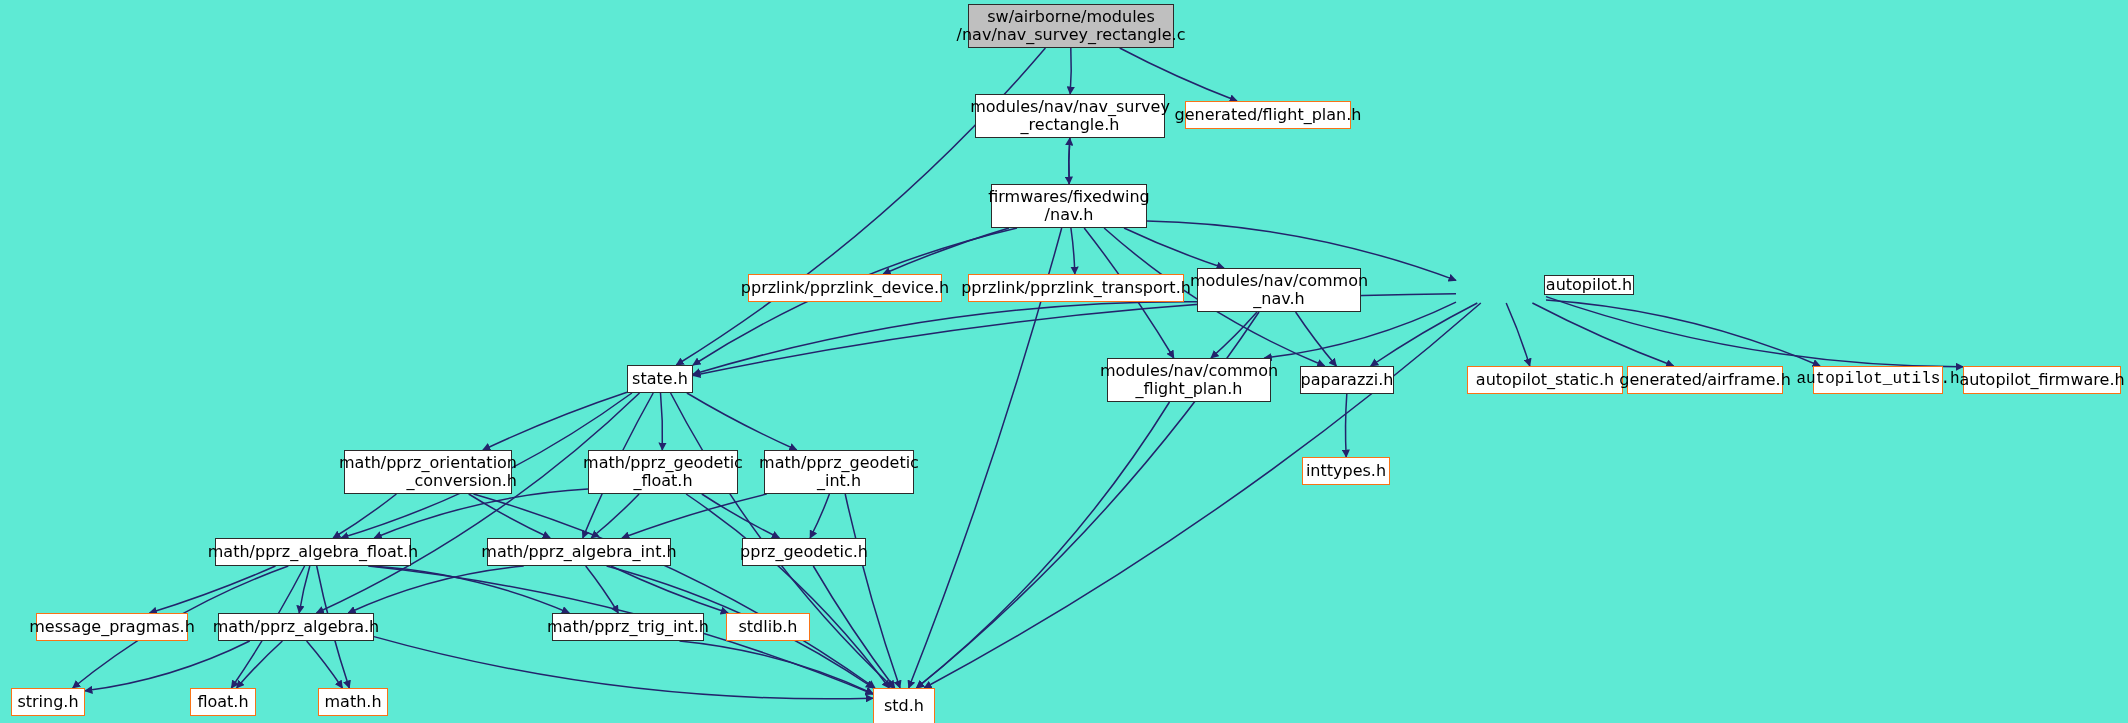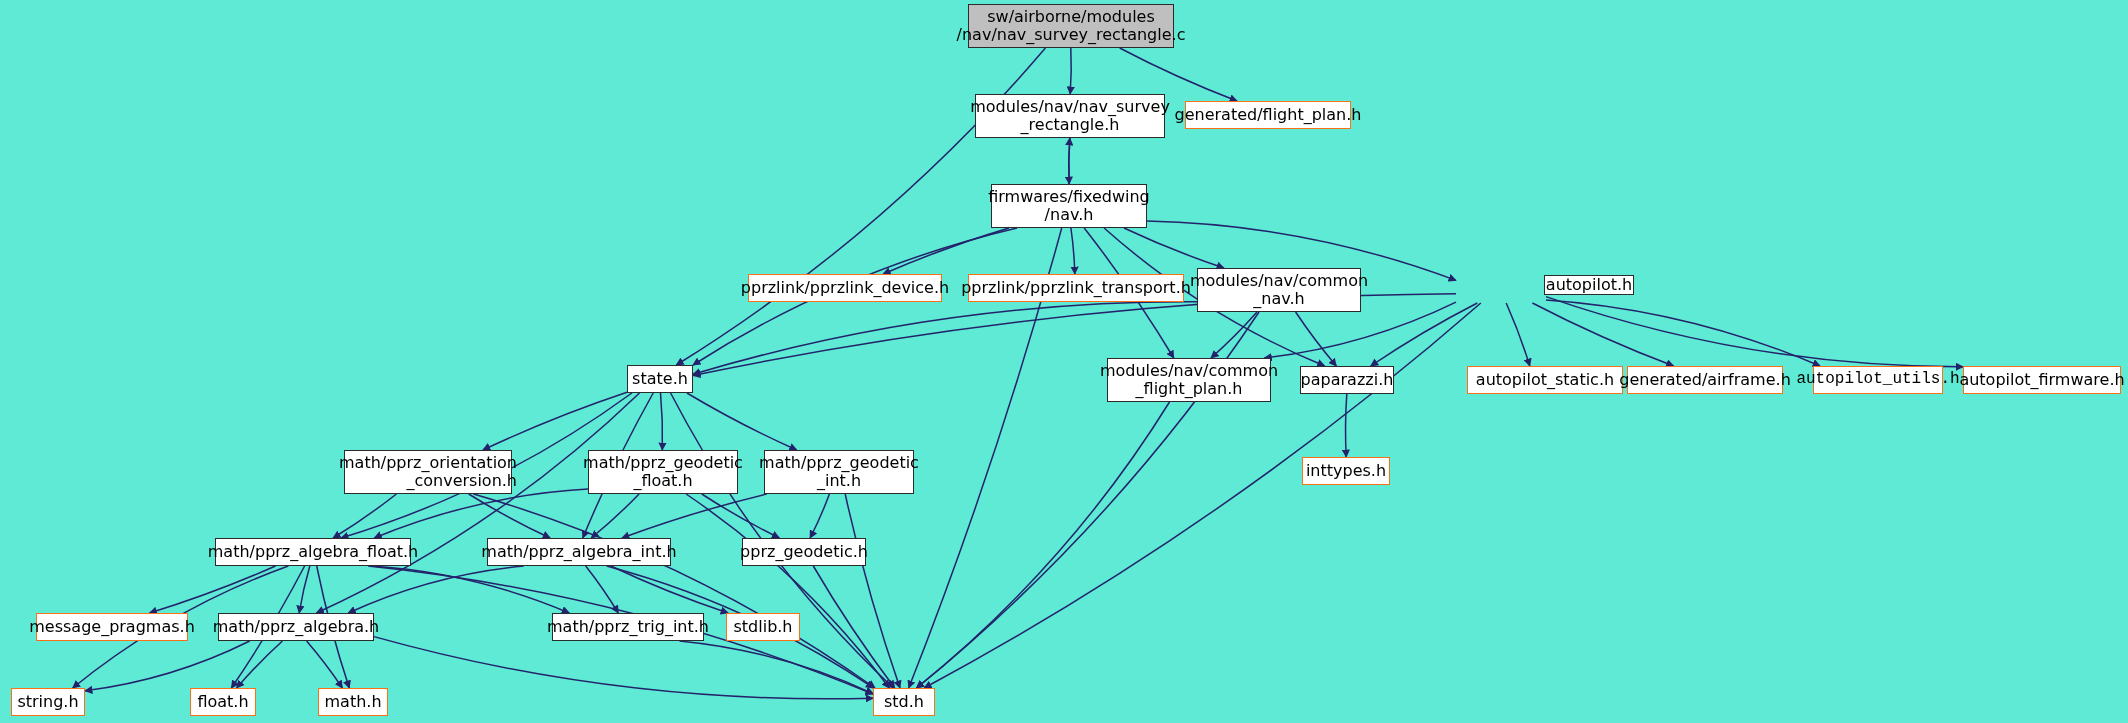--- a/index.html
+++ b/index.html
@@ -146,19 +146,19 @@
       <div class="node dark" style="left: 588px; top: 450px; width: 150px; height: 44px;"><span class="node-label">math/pprz_geodetic
 _float.h</span></div>
       <div class="node dark" style="left: 764px; top: 450px; width: 150px; height: 44px;"><span class="node-label">math/pprz_geodetic
 _int.h</span></div>
       <div class="node dark" style="left: 215px; top: 538px; width: 196px; height: 28px;"><span class="node-label">math/pprz_algebra_float.h</span></div>
       <div class="node dark" style="left: 487px; top: 538px; width: 184px; height: 28px;"><span class="node-label">math/pprz_algebra_int.h</span></div>
       <div class="node dark" style="left: 742px; top: 538px; width: 124px; height: 28px;"><span class="node-label">pprz_geodetic.h</span></div>
       <div class="node leaf" style="left: 36px; top: 613px; width: 152px; height: 28px;"><span class="node-label">message_pragmas.h</span></div>
       <div class="node dark" style="left: 218px; top: 613px; width: 156px; height: 28px;"><span class="node-label">math/pprz_algebra.h</span></div>
       <div class="node dark" style="left: 552px; top: 613px; width: 152px; height: 28px;"><span class="node-label">math/pprz_trig_int.h</span></div>
-      <div class="node leaf" style="left: 726px; top: 613px; width: 74px; height: 28px;"><span class="node-label">stdlib.h</span></div>
+      <div class="node leaf" style="left: 726px; top: 613px; width: 84px; height: 28px;"><span class="node-label">stdlib.h</span></div>
       <div class="node leaf" style="left: 11px; top: 688px; width: 74px; height: 28px;"><span class="node-label">string.h</span></div>
       <div class="node leaf" style="left: 190px; top: 688px; width: 66px; height: 28px;"><span class="node-label">float.h</span></div>
       <div class="node leaf" style="left: 318px; top: 688px; width: 70px; height: 28px;"><span class="node-label">math.h</span></div>
-      <div class="node leaf" style="left: 873px; top: 688px; width: 62px; height: 28px;"><span class="node-label">std.h</span></div>
+      <div class="node leaf" style="left: 873px; top: 688px; width: 62px; height: 36px;"><span class="node-label">std.h</span></div>
     </div>
 </div>
 
 </body></html>

